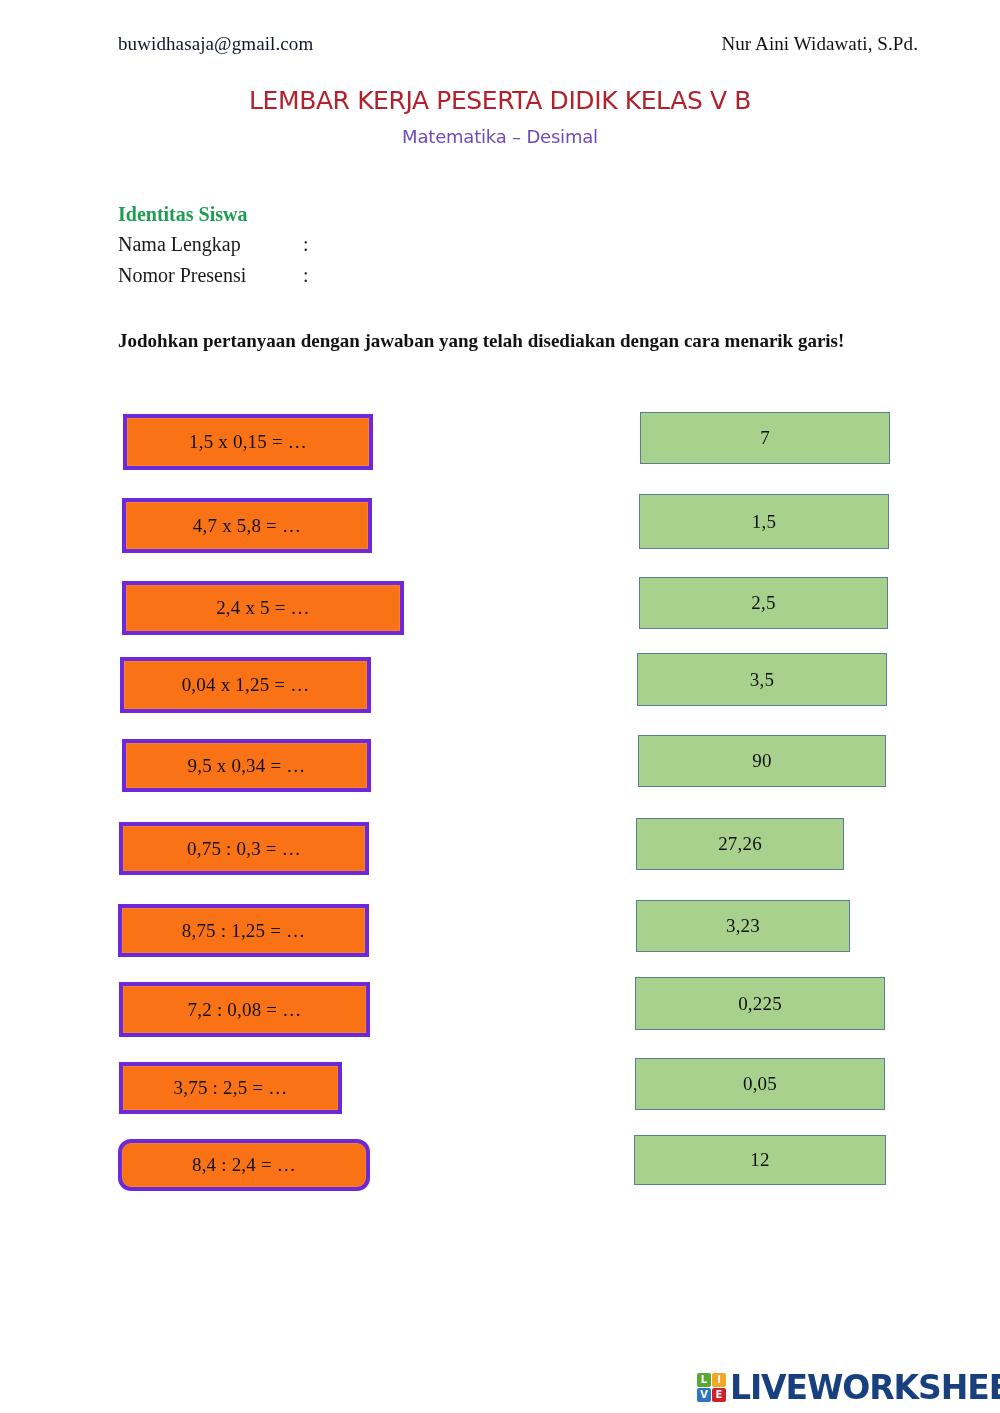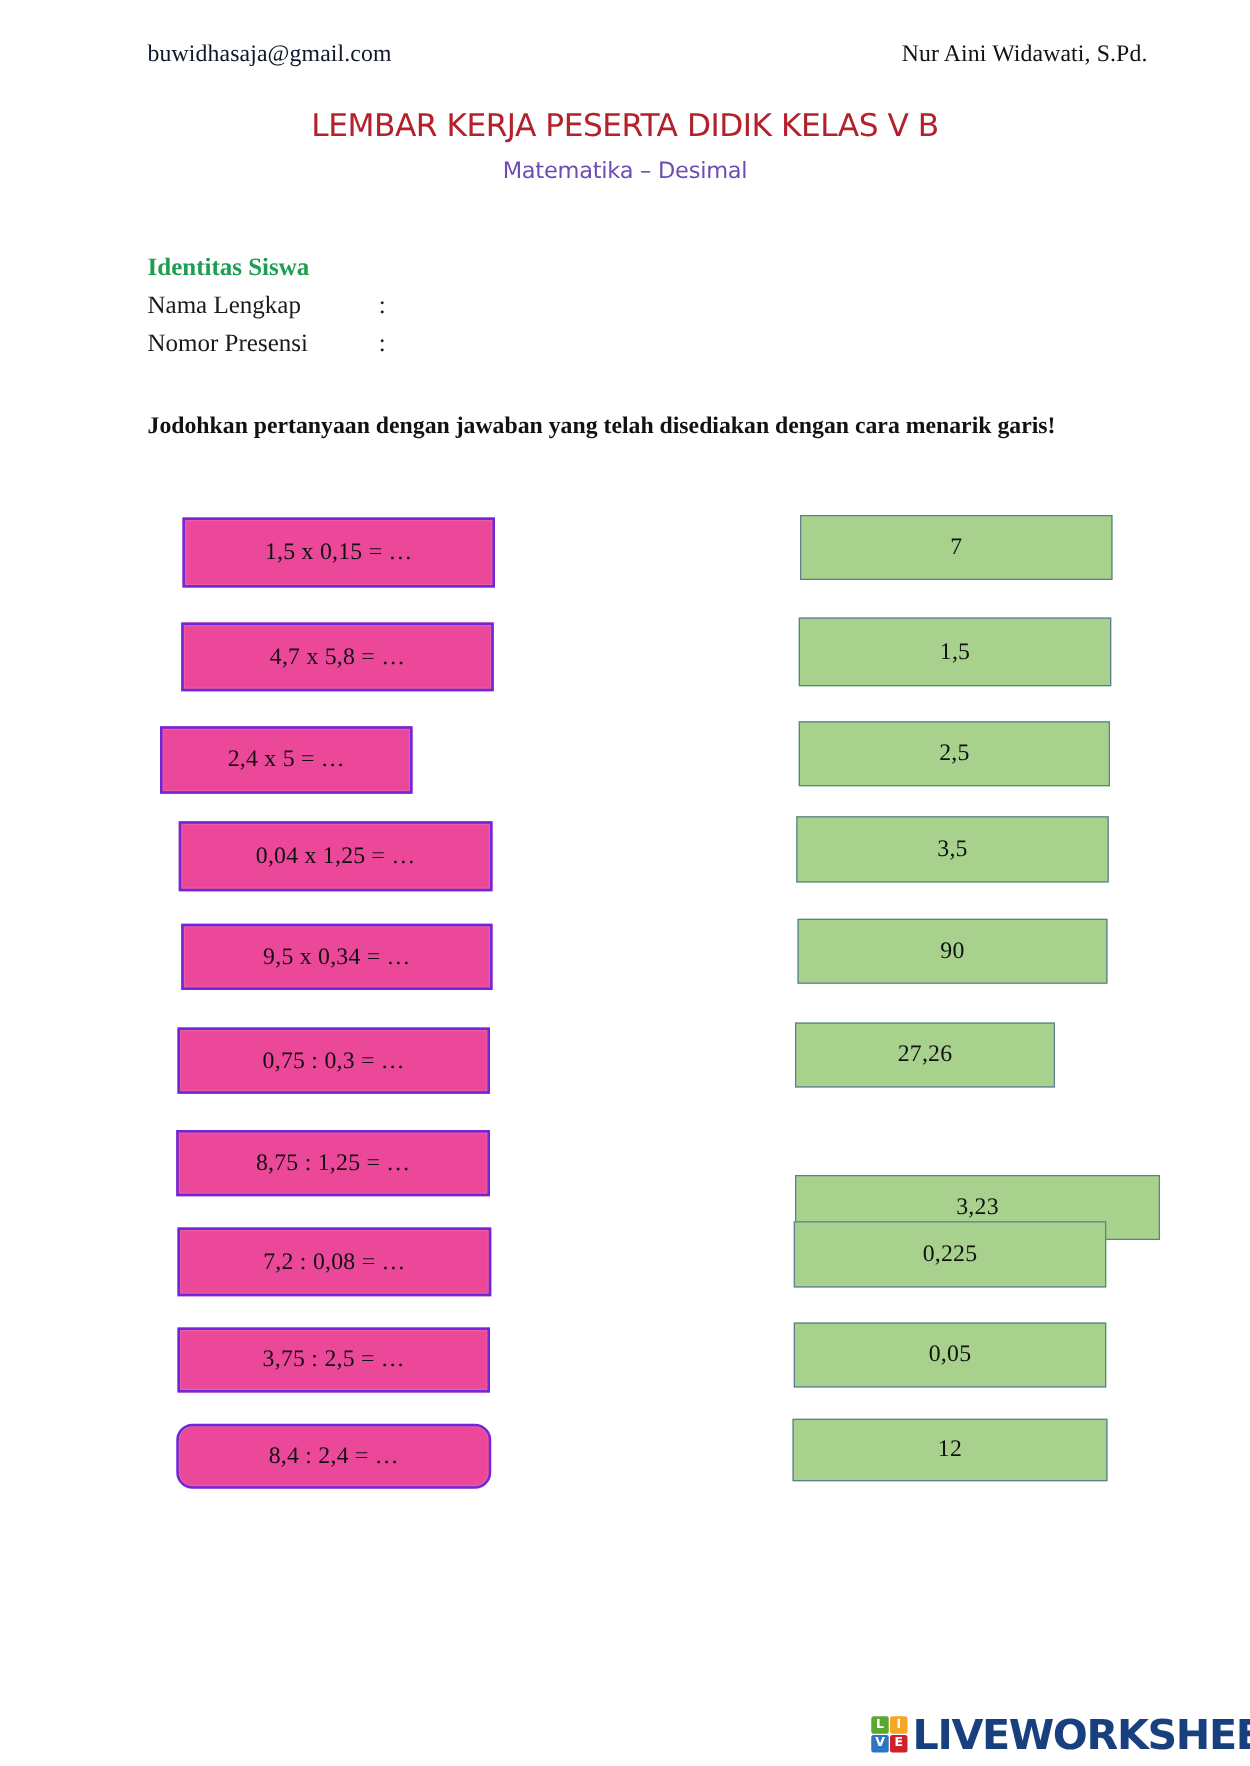--- a/index.html
+++ b/index.html
@@ -112,24 +112,23 @@
     position: absolute;
     box-sizing: border-box;
     display: flex;
     align-items: center;
     justify-content: center;
     font-size: 19px;
     color: #101010;
     letter-spacing: 0.2px;
   }
   .mbox.q {
-    background: #ec4899;
-    border: 2px solid #6d28d9;
+    background: #f97316;
+    border: 4px solid #6d28d9;
     box-shadow: inset 0 0 0 1px rgba(255,255,255,0.10);
-    margin-left: 23px;
   }
   .mbox.a {
     background: #a9d18e;
     border: 1px solid #58808f;
   }
 
   
   .lw-logo {
     position: absolute;
     left: 697px;
@@ -192,39 +191,39 @@
 <div class="instruction">Jodohkan pertanyaan dengan jawaban yang telah disediakan dengan cara menarik garis!</div>
 
 <div class="match-area">
   <div id="questions-col">
       <div class="mbox q" style="left: 123px; top: 414px; width: 250px; height: 56px;">
         <span>1,5 x 0,15 = …</span>
       </div>
       <div class="mbox q" style="left: 122px; top: 498px; width: 250px; height: 55px; text-align: center;">
         <span>4,7 x 5,8 = …</span>
       </div>
-      <div class="mbox q" style="left: 105px; top: 581px; width: 202px; height: 54px;">
+      <div class="mbox q" style="left: 122px; top: 581px; width: 282px; height: 54px;">
         <span>2,4 x 5 = …</span>
       </div>
       <div class="mbox q" style="left: 120px; top: 657px; width: 251px; height: 56px;">
         <span>0,04 x 1,25 = …</span>
       </div>
       <div class="mbox q" style="left: 122px; top: 739px; width: 249px; height: 53px;">
         <span>9,5 x 0,34 = …</span>
       </div>
       <div class="mbox q" style="left: 119px; top: 822px; width: 250px; height: 53px;">
         <span>0,75 : 0,3 = …</span>
       </div>
       <div class="mbox q" style="left: 118px; top: 904px; width: 251px; height: 53px;">
         <span>8,75 : 1,25 = …</span>
       </div>
       <div class="mbox q" style="left: 119px; top: 982px; width: 251px; height: 55px;">
         <span>7,2 : 0,08 = …</span>
       </div>
-      <div class="mbox q" style="left: 119px; top: 1062px; width: 250px; height: 52px;">
+      <div class="mbox q" style="left: 119px; top: 1062px; width: 223px; height: 52px;">
         <span>3,75 : 2,5 = …</span>
       </div>
       <div class="mbox q" style="left: 118px; top: 1139px; width: 252px; height: 52px; border-radius: 13px;">
         <span>8,4 : 2,4 = …</span>
       </div>
     </div>
   <div id="answers-col">
       <div class="mbox a" style="left: 640px; top: 412px; width: 250px; height: 52px;">
         <span>7</span>
       </div>
@@ -236,21 +235,21 @@
       </div>
       <div class="mbox a" style="left: 637px; top: 653px; width: 250px; height: 53px;">
         <span>3,5</span>
       </div>
       <div class="mbox a" style="left: 638px; top: 735px; width: 248px; height: 52px;">
         <span>90</span>
       </div>
       <div class="mbox a" style="left: 636px; top: 818px; width: 208px; height: 52px;">
         <span>27,26</span>
       </div>
-      <div class="mbox a" style="left: 636px; top: 900px; width: 292px; height: 52px; margin-top: 40px;">
+      <div class="mbox a" style="left: 636px; top: 900px; width: 214px; height: 52px;">
         <span>3,23</span>
       </div>
       <div class="mbox a" style="left: 635px; top: 977px; width: 250px; height: 53px;">
         <span>0,225</span>
       </div>
       <div class="mbox a" style="left: 635px; top: 1058px; width: 250px; height: 52px;">
         <span>0,05</span>
       </div>
       <div class="mbox a" style="left: 634px; top: 1135px; width: 252px; height: 50px;">
         <span>12</span>

